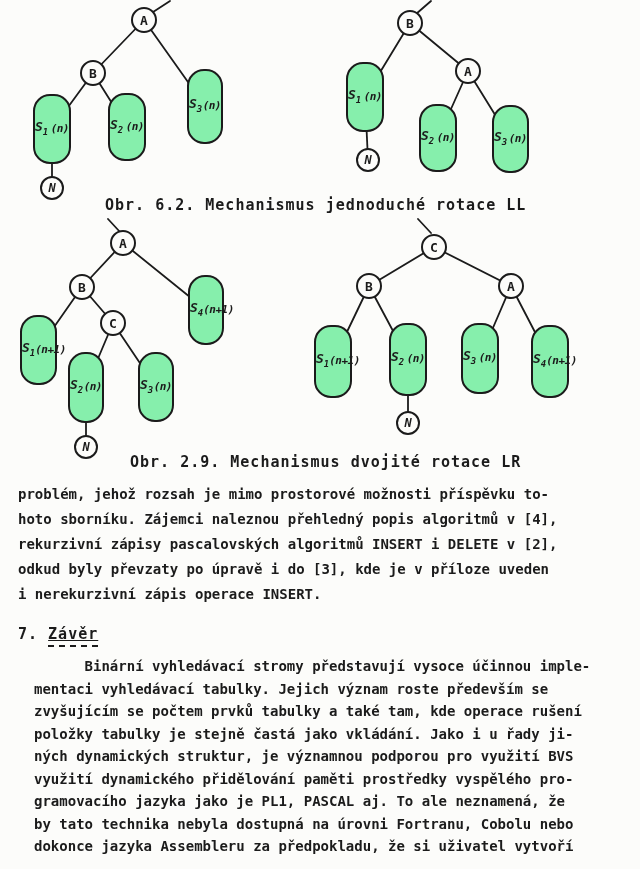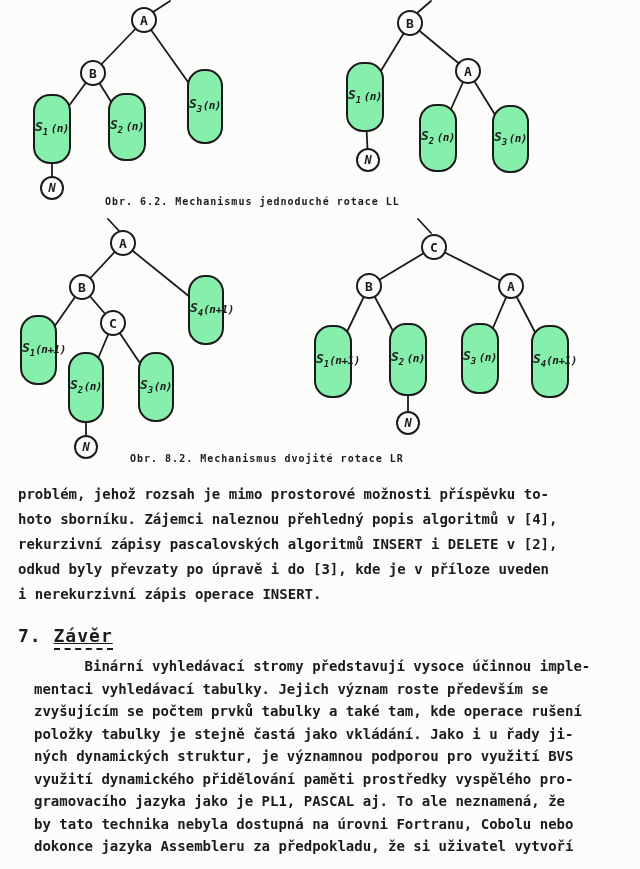--- a/index.html
+++ b/index.html
@@ -18,23 +18,23 @@
   }
   .circle.small{width:24px;height:24px;font-size:12px;font-style:italic;}
   .oval{
     position:absolute;border:2px solid #1b1b1b;border-radius:17px;background:#86efac;
     box-sizing:border-box;display:flex;flex-direction:row;align-items:center;
     justify-content:space-between;padding:7px 0 9px;font-style:italic;
   }
   .oval .nm{font-size:13px;line-height:1;}
   .oval .nm sub{font-size:9px;line-height:1;}
   .oval .ct{font-size:11px;line-height:1;letter-spacing:-0.5px;white-space:nowrap;}
-  .caption{position:absolute;font-size:10px;letter-spacing:1px;white-space:pre;}
+  .caption{position:absolute;font-size:15px;letter-spacing:1px;white-space:pre;}
   .para{position:absolute;font-size:14px;white-space:pre;}
-  .heading{position:absolute;font-size:18px;letter-spacing:1px;}
+  .heading{position:absolute;font-size:15px;letter-spacing:1px;}
   .heading .hu{
     text-decoration:underline;border-bottom:2px dashed #1b1b1b;padding-bottom:2px;
   }
 </style>
 </head>
 <body>
 
 <div class="page">
 
   <div class="tree" style="left:10px;top:0;width:230px;height:205px">
@@ -178,21 +178,21 @@
     </div>
     <div class="oval" style="left:221px;top:107px;width:38px;height:73px">
       <span class="nm"><span>S</span><sub>4</sub></span>
       <span class="ct">(n+1)</span>
     </div>
     <div class="circle small" style="left:86px;top:193px">
         <span>N</span>
       </div>
   </div>
 
-  <div class="caption" style="left:130px;top:453px">Obr. 8.2. Mechanismus dvojité rotace LR</div>
+  <div class="caption" style="left:130px;top:453px">Obr. 2.9. Mechanismus dvojité rotace LR</div>
 
   <div class="para" style="left:18px;top:482px;line-height:25px">problém, jehož rozsah je mimo prostorové možnosti příspěvku to-
 hoto sborníku. Zájemci naleznou přehledný popis algoritmů v [4],
 rekurzivní zápisy pascalovských algoritmů INSERT i DELETE v [2],
 odkud byly převzaty po úpravě i do [3], kde je v příloze uveden
 i nerekurzivní zápis operace INSERT.</div>
 
   <div class="heading" style="left:18px;top:625px">
     <span>7.</span>
     <span class="hu">Závěr</span>

